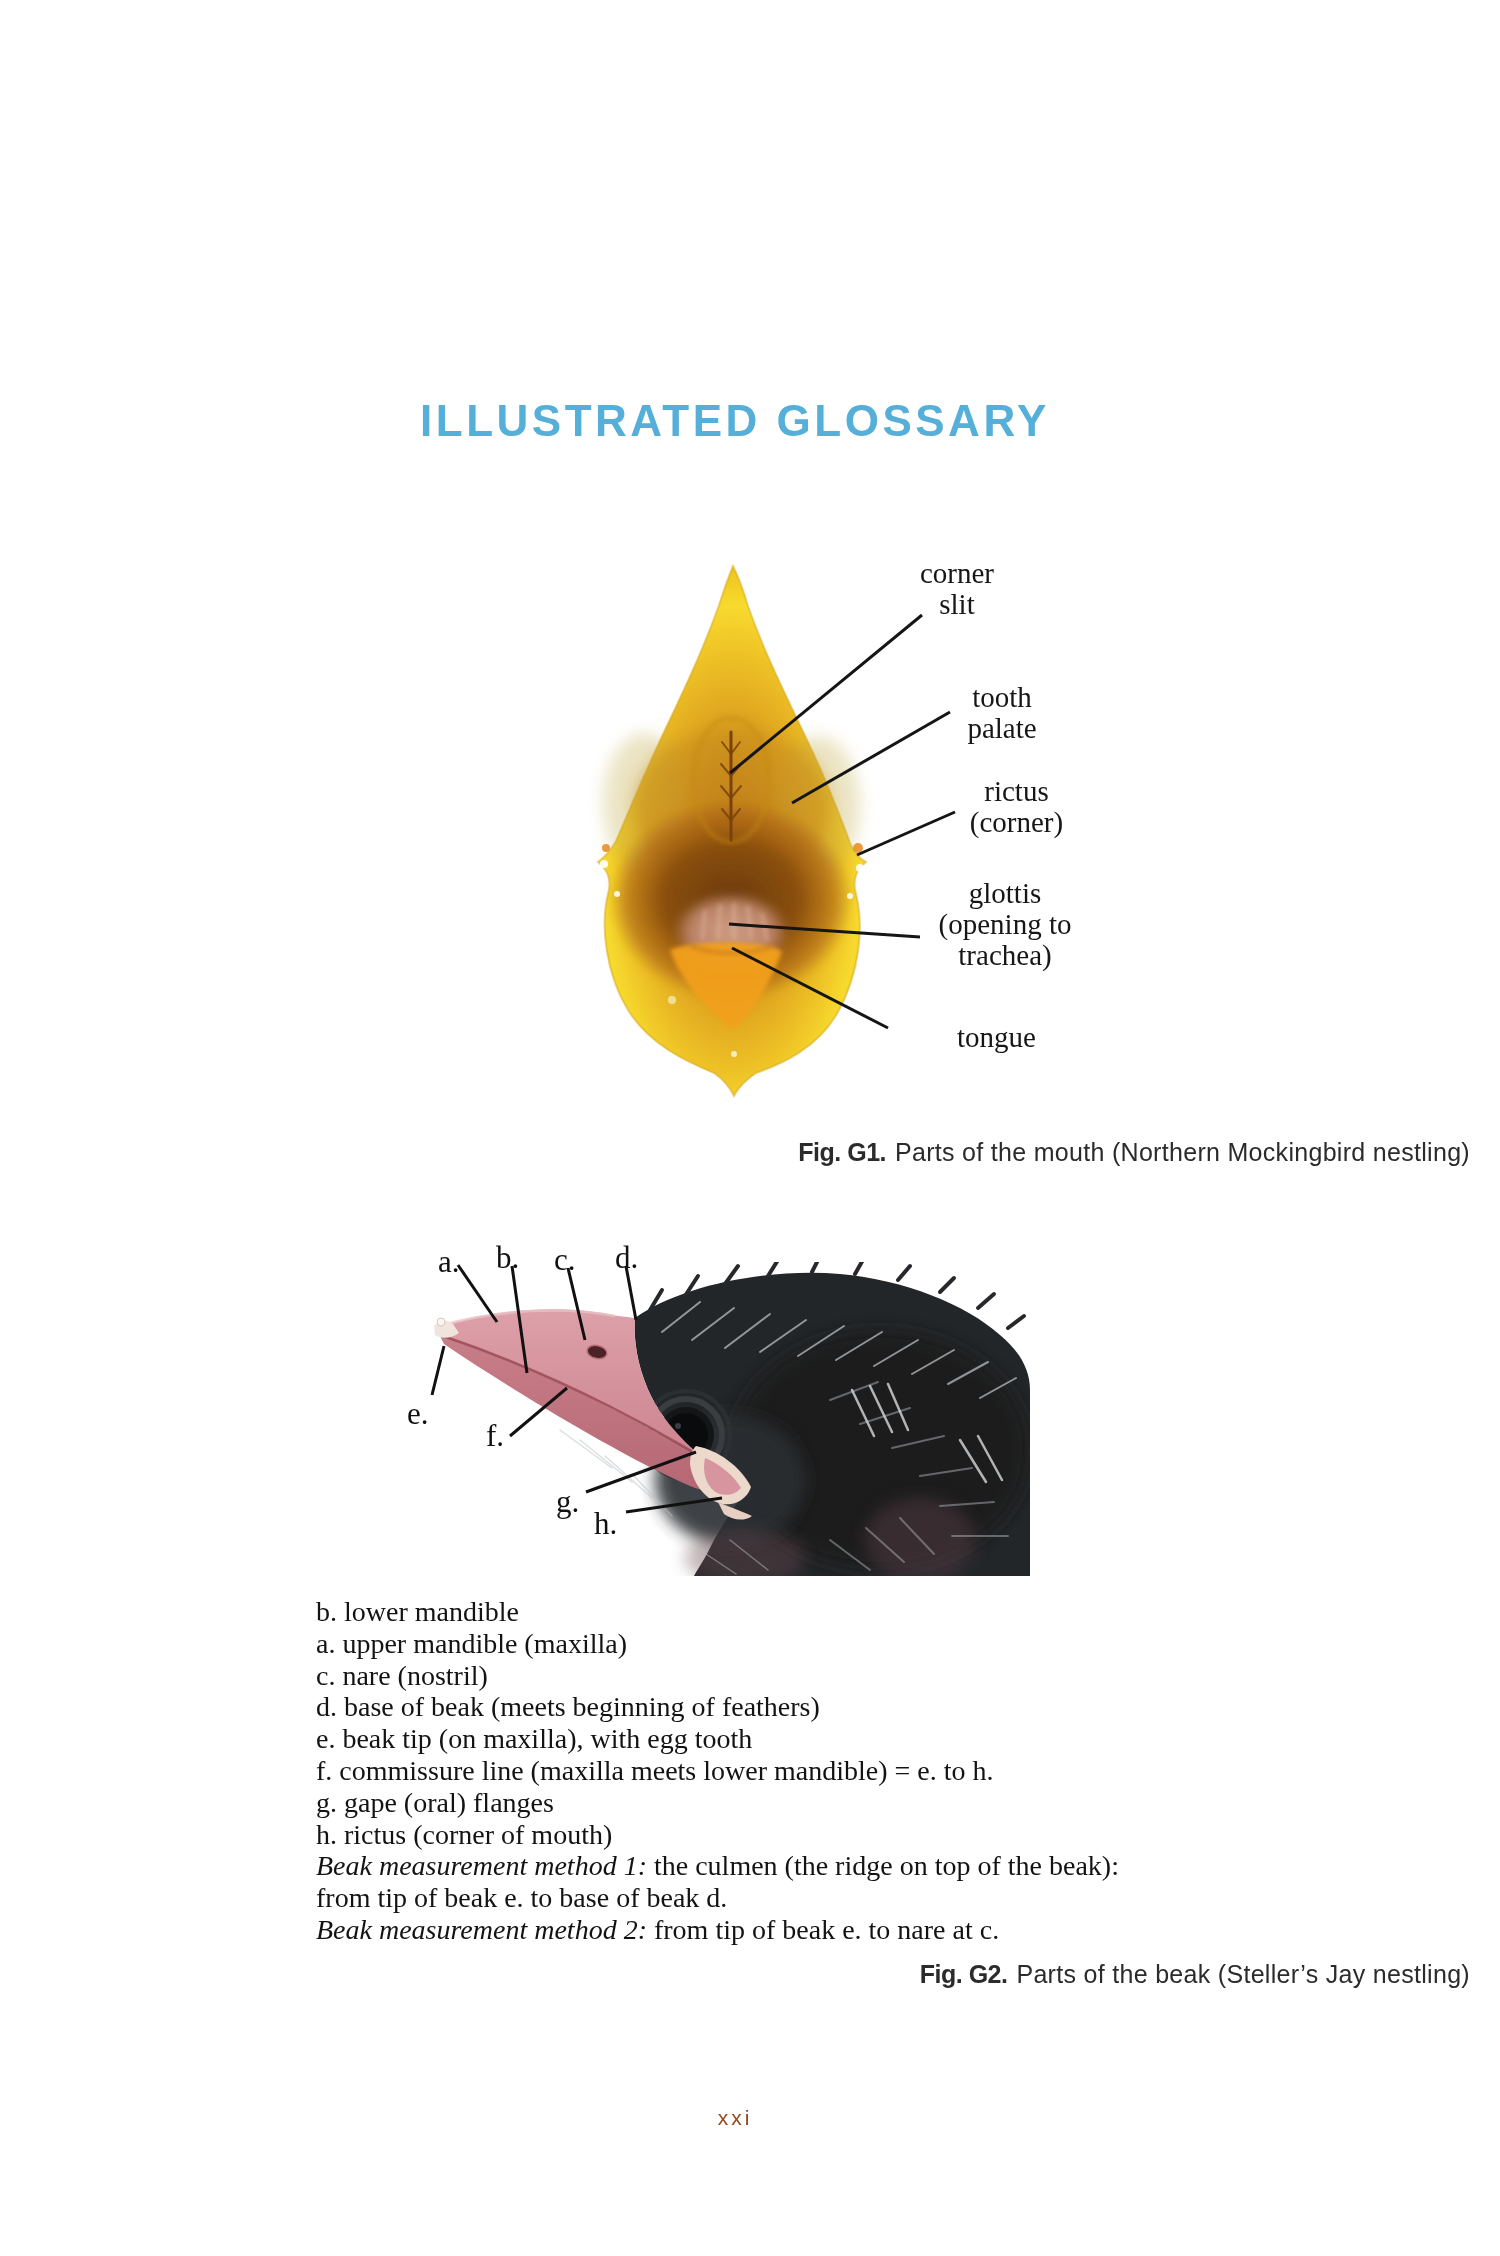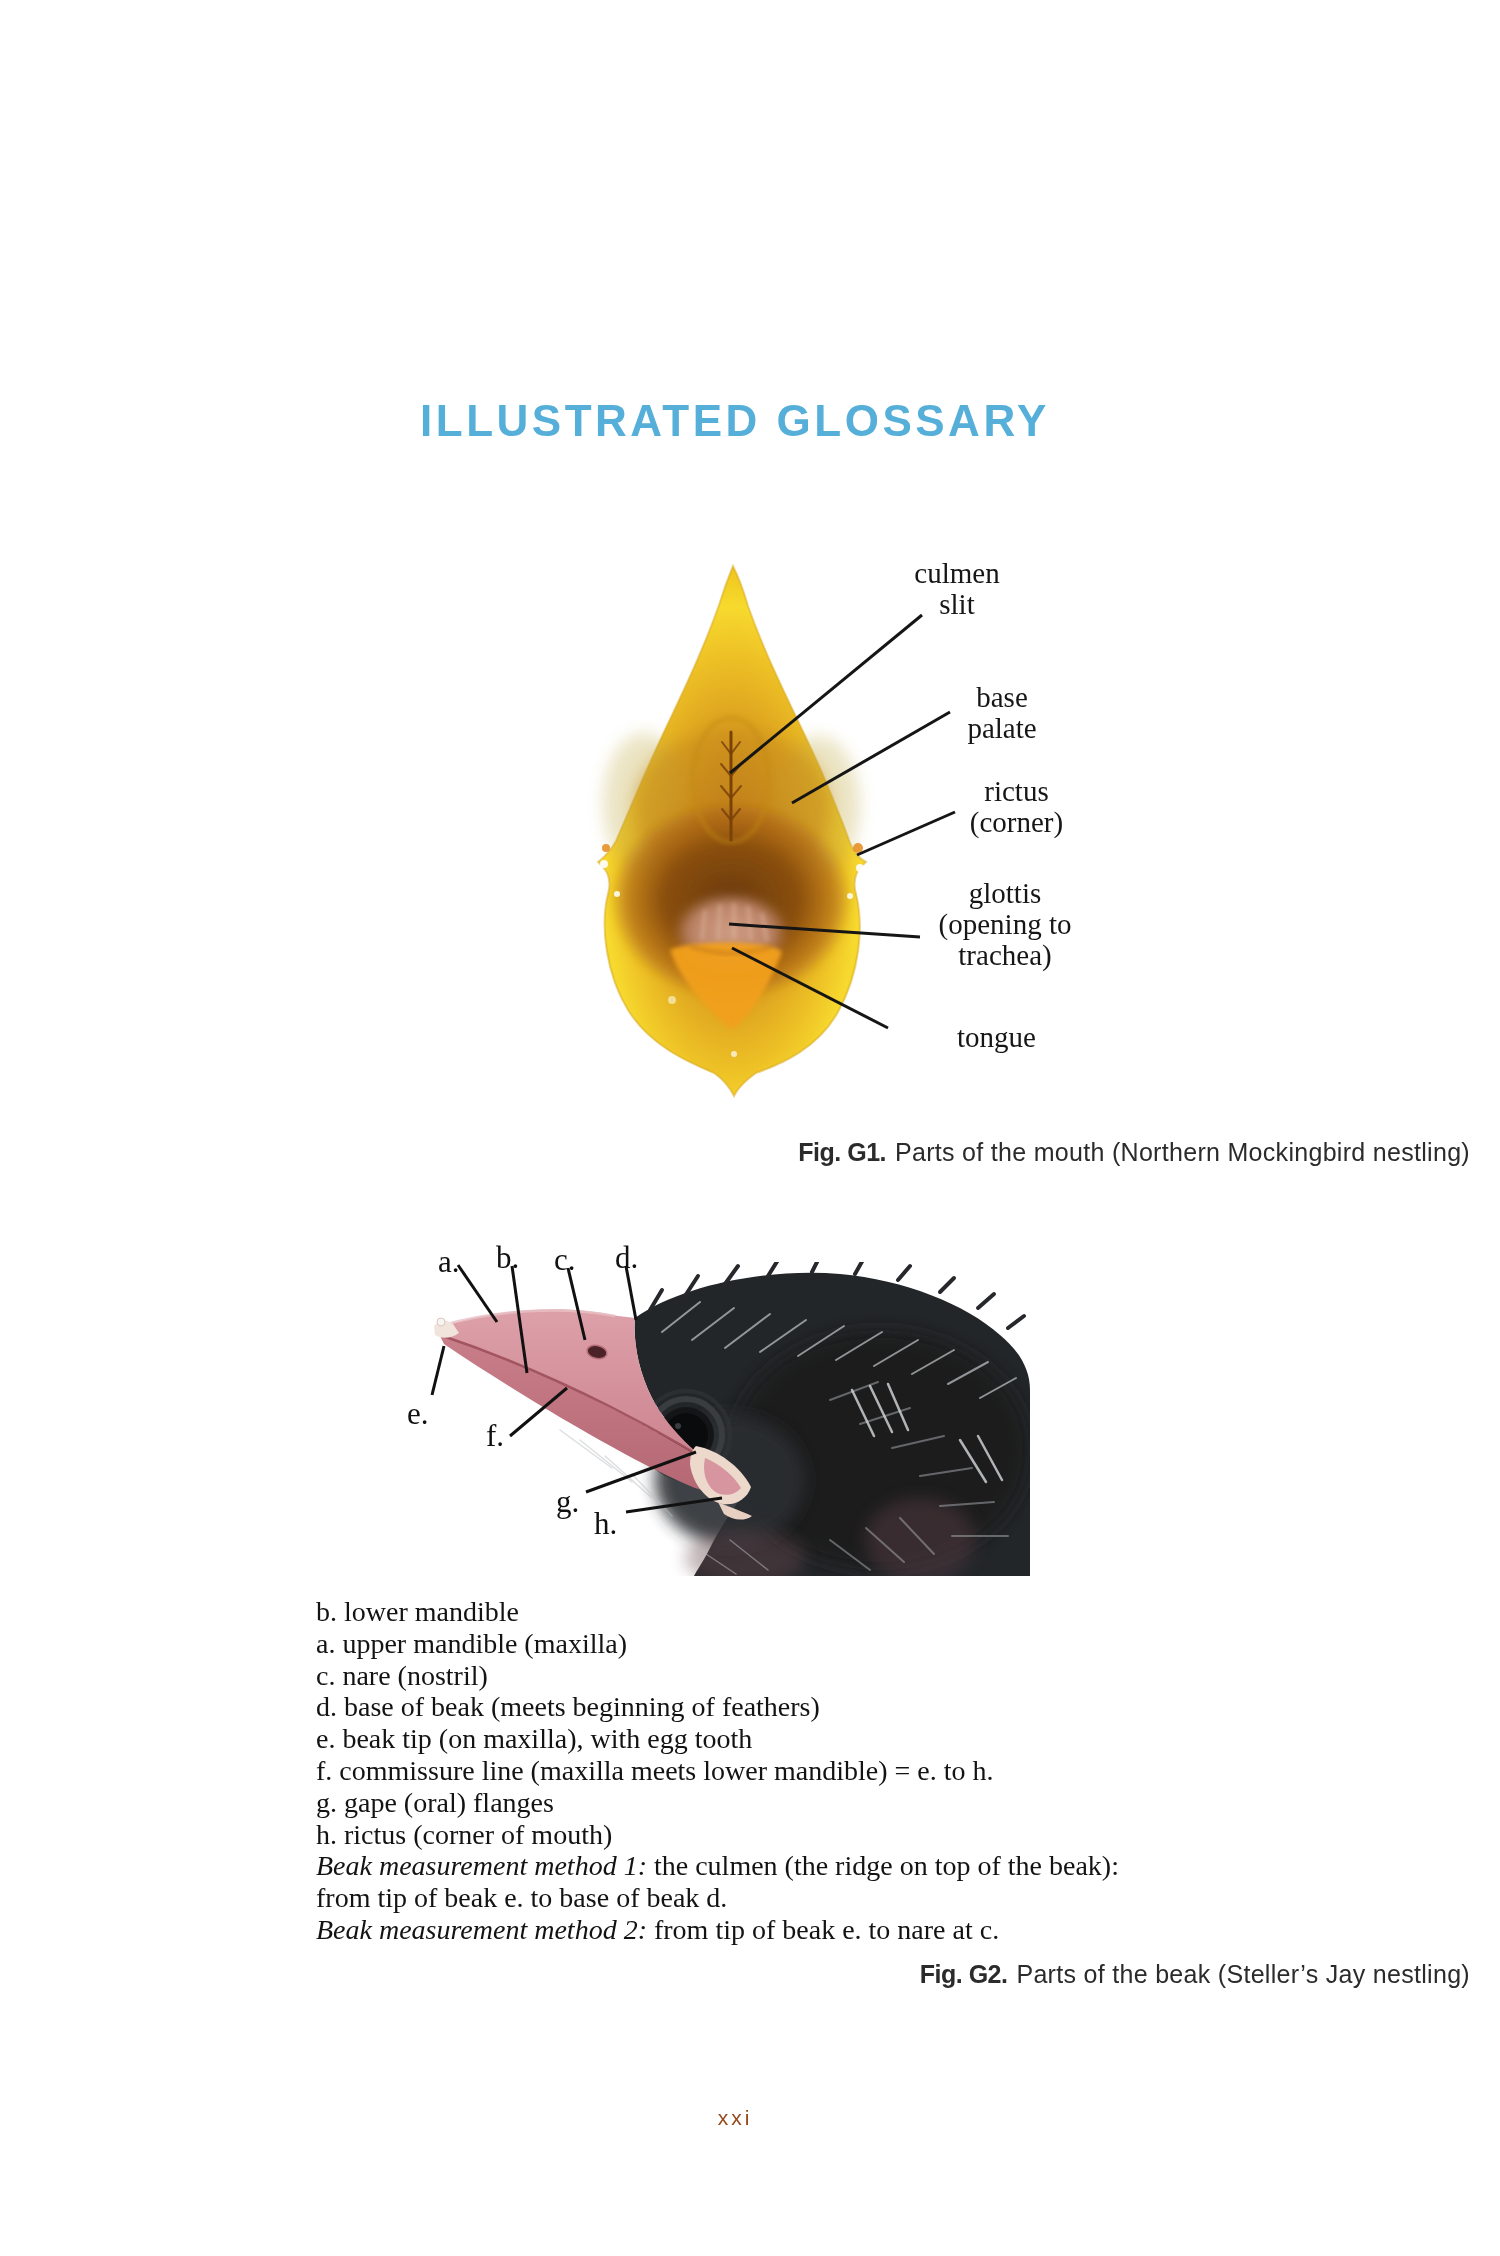--- a/index.html
+++ b/index.html
@@ -118,25 +118,25 @@
     <g stroke="#151515" stroke-width="3">
       <line x1="402" y1="67" x2="210" y2="225"></line>
       <line x1="430" y1="164" x2="272" y2="255"></line>
       <line x1="435" y1="264" x2="337" y2="307"></line>
       <line x1="400" y1="389" x2="209" y2="376"></line>
       <line x1="368" y1="480" x2="212" y2="400"></line>
     </g>
   </svg>
 
   <div class="abs fig-label" style="left:877px;top:558px;width:160px;">
-    <div>culmen</div>
+    <div>corner</div>
     <div>slit</div>
   </div>
   <div class="abs fig-label" style="left:922px;top:682px;width:160px;">
-    <div>base</div>
+    <div>tooth</div>
     <div>palate</div>
   </div>
   <div class="abs fig-label" style="left:934px;top:776px;width:165px;">
     <div>rictus</div>
     <div>(corner)</div>
   </div>
   <div class="abs fig-label" style="left:910px;top:878px;width:190px;">
     <div>glottis</div>
     <div>(opening to</div>
     <div>trachea)</div>

